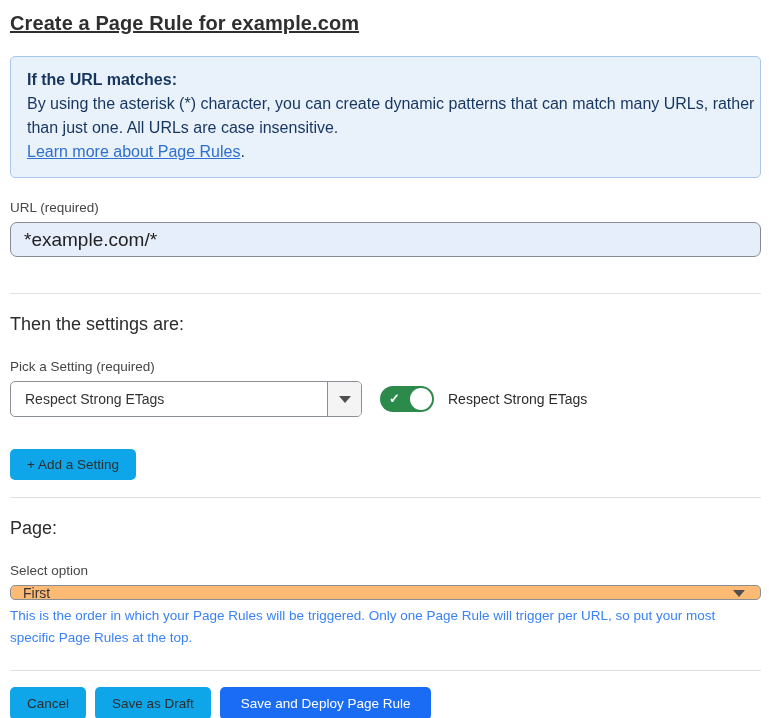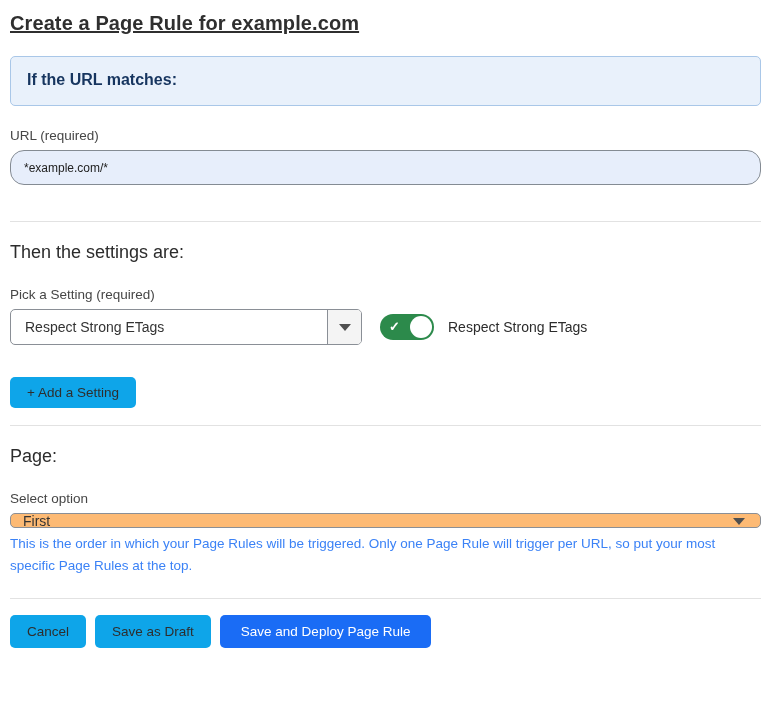--- a/index.html
+++ b/index.html
@@ -46,24 +46,24 @@
     font-size: 13.5px;
     color: #464646;
     margin-bottom: 7px;
   }
   
   .url-input {
     width: 100%;
     height: 35px;
     background: #e7eefb;
     border: 1px solid #848b93;
-    border-radius: 14px;
+    border-radius: 7px;
     padding: 0 13px;
     font-family: "Liberation Sans", sans-serif;
-    font-size: 12px;
+    font-size: 19px;
     color: #222222;
     outline: none;
     margin-bottom: 36px;
   }
   .divider {
     border: none;
     border-top: 1px solid #e2e2e2;
     height: 0;
   }
   .section-heading {
@@ -203,20 +203,23 @@
 </style>
 </head>
 <body>
 
 <div class="page">
 
   <h1 class="page-title">Create a Page Rule for example.com</h1>
 
   <div class="info-box">
     <div class="info-heading">If the URL matches:</div>
+    <div><span>By using the asterisk (*) character, you can create dynamic patterns that can match many URLs, rather than just one. All URLs are case insensitive.</span><br>
+      <a class="info-link">Learn more about Page Rules</a><span class="info-link-suffix">.</span>
+    </div>
   </div>
 
   <label class="field-label">URL (required)</label>
   <input class="url-input" type="text" value="*example.com/*" style="">
 
   <hr class="divider">
 
   <h2 class="section-heading">Then the settings are:</h2>
 
   <label class="field-label">Pick a Setting (required)</label>

